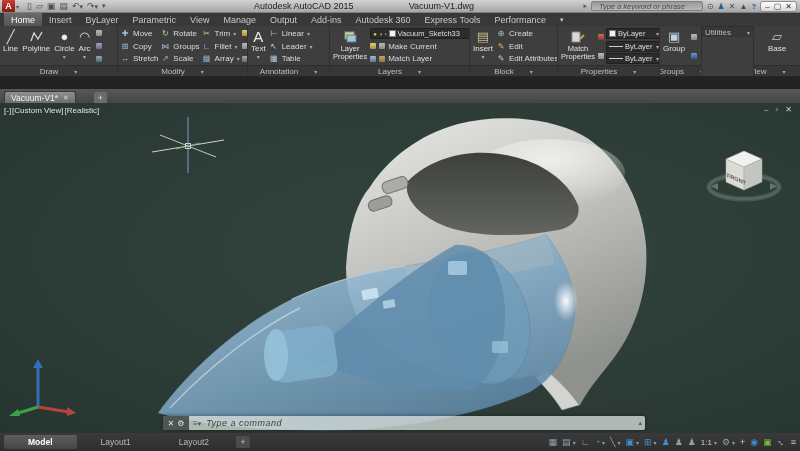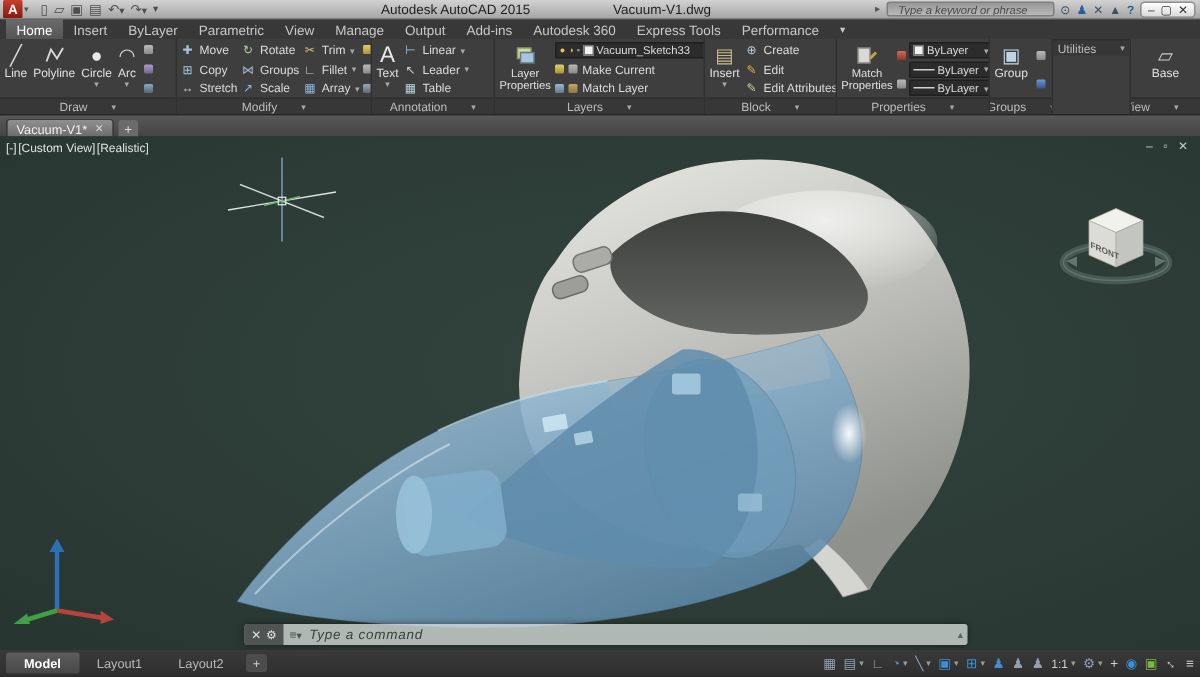--- a/index.html
+++ b/index.html
@@ -54,21 +54,21 @@
   .chip.sm { width:6px; height:6px; }
   .ddfield { background:#2c2c2c; border:1px solid #1f1f1f; border-radius:1px; height:11px;
     display:flex; align-items:center; gap:2px; font-size:7.5px; color:#ddd; padding:0 2px; cursor:default;}
   .swatch { width:7px; height:7px; background:#f2f2f2; border:1px solid #777; flex:0 0 7px;}
   .lin { width:14px; height:0; border-top:1px solid #cfcfcf; flex:0 0 14px;}
   .grow { flex:1; }
   .mini { font-size:7px; }
 
   
   .filetabs { height:14px; flex:0 0 14px; background:linear-gradient(#585858,#454545); display:flex;
-    align-items:flex-end; padding-left:4px; gap:3px; }
+    align-items:flex-end; padding-left:4px; gap:18px;margin-top:12px; }
   .ftab { height:12px; background:linear-gradient(#909090,#6d6d6d); color:#f2f2f2; font-size:8.5px;
     display:flex; align-items:center; gap:5px; padding:0 6px; border-radius:3px 3px 0 0;
     border:1px solid #3a3a3a; border-bottom:none; cursor:default;}
   .ftab .x { color:#d8d8d8; font-size:7px; }
   .ftab-new { height:11px; width:13px; background:#6b6b6b; color:#ddd; font-size:9px; display:flex;
     align-items:center; justify-content:center; border-radius:2px 2px 0 0; cursor:default;}
 
   
   .viewport { flex:1; position:relative; overflow:hidden;
     background:radial-gradient(ellipse at 55% 45%, #32433d 0%, #2c3b36 65%, #273530 100%); }
@@ -80,21 +80,21 @@
     box-shadow:0 0 4px rgba(0,0,0,0.45); font-size:9px; }
   .cmd-chip { width:26px; height:14px; background:rgba(66,71,70,0.88); border-radius:2px 0 0 2px;
     color:#e0e0e0; display:flex; align-items:center; justify-content:center; gap:3px; font-size:8px;}
   .cmd-ico { color:#4a5450; font-size:8px; margin-left:4px;}
   .cmd-text { font-style:italic; color:#38423d; margin-left:5px; letter-spacing:0.5px;}
   .cmd-up { margin-left:auto; margin-right:3px; color:#5a6560; font-size:7px;}
 
   
   .statusbar { height:18px; flex:0 0 18px; background:linear-gradient(#3a3a3a,#2e2e2e); display:flex;
     align-items:center; font-size:8.5px; color:#b9b9b9; padding:0 4px; }
-  .ltab { padding:0 12px; height:14px; display:flex; align-items:center; cursor:default;}
+  .ltab { padding:0 24px; height:14px; display:flex; align-items:center; cursor:default;}
   .ltab.active { background:linear-gradient(#5d5d5d,#474747); color:#fff; font-weight:bold; border-radius:2px;}
   .ltab-new { width:14px; height:12px; background:#4c4c4c; border-radius:2px; display:flex;
     align-items:center; justify-content:center; color:#ccc; margin-left:3px; cursor:default;}
   .sticons { margin-left:auto; display:flex; align-items:center; gap:5px; font-size:9px; }
   .sticons .g { color:#8fa0b2; } .sticons .b { color:#3f8fd4; } .sticons .gn { color:#7ab648; }
   .sticons .w { color:#cfcfcf; }
   .sticons .dc { font-size:6px; color:#9a9a9a; margin-left:-3px;}
   .rot45 { display:inline-block; transform:rotate(45deg); }
   .sc { font-size:8px; color:#cfcfcf; }
 </style>

